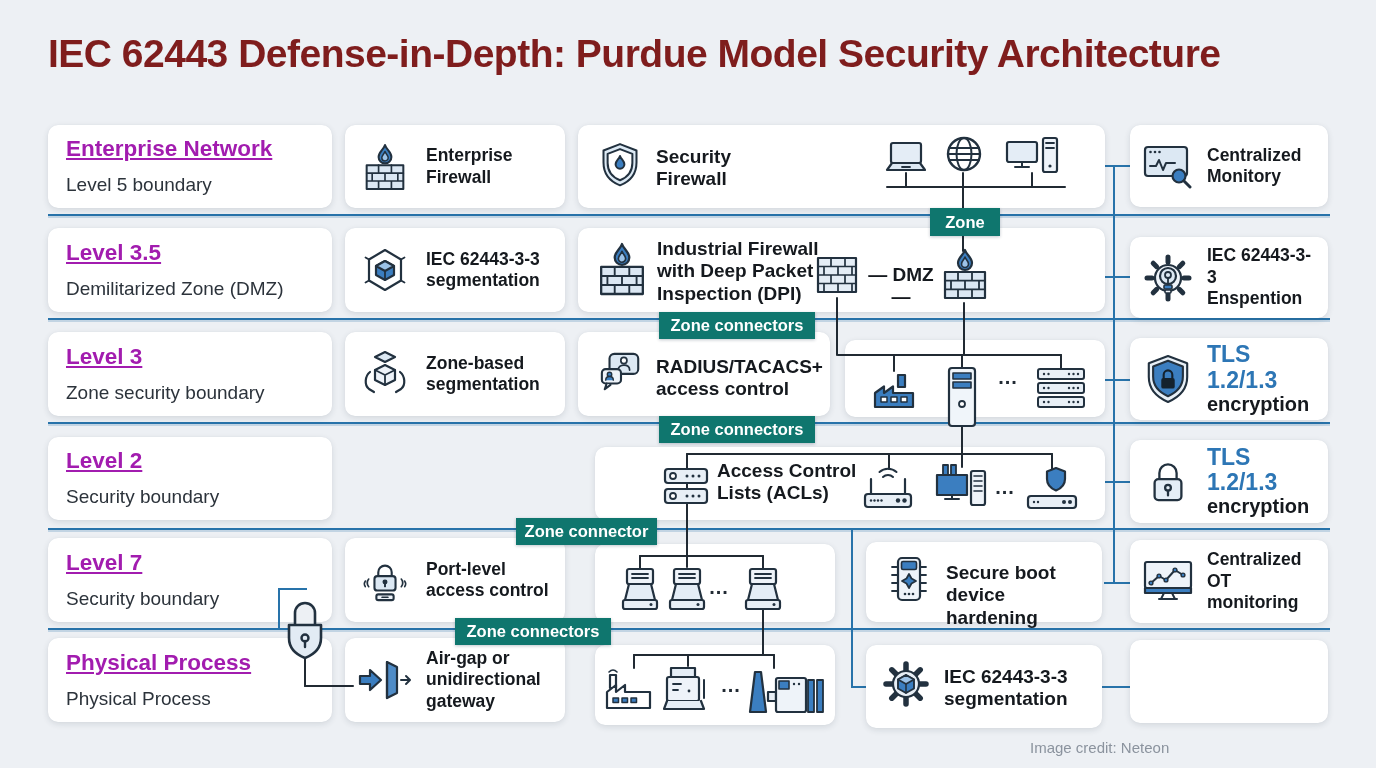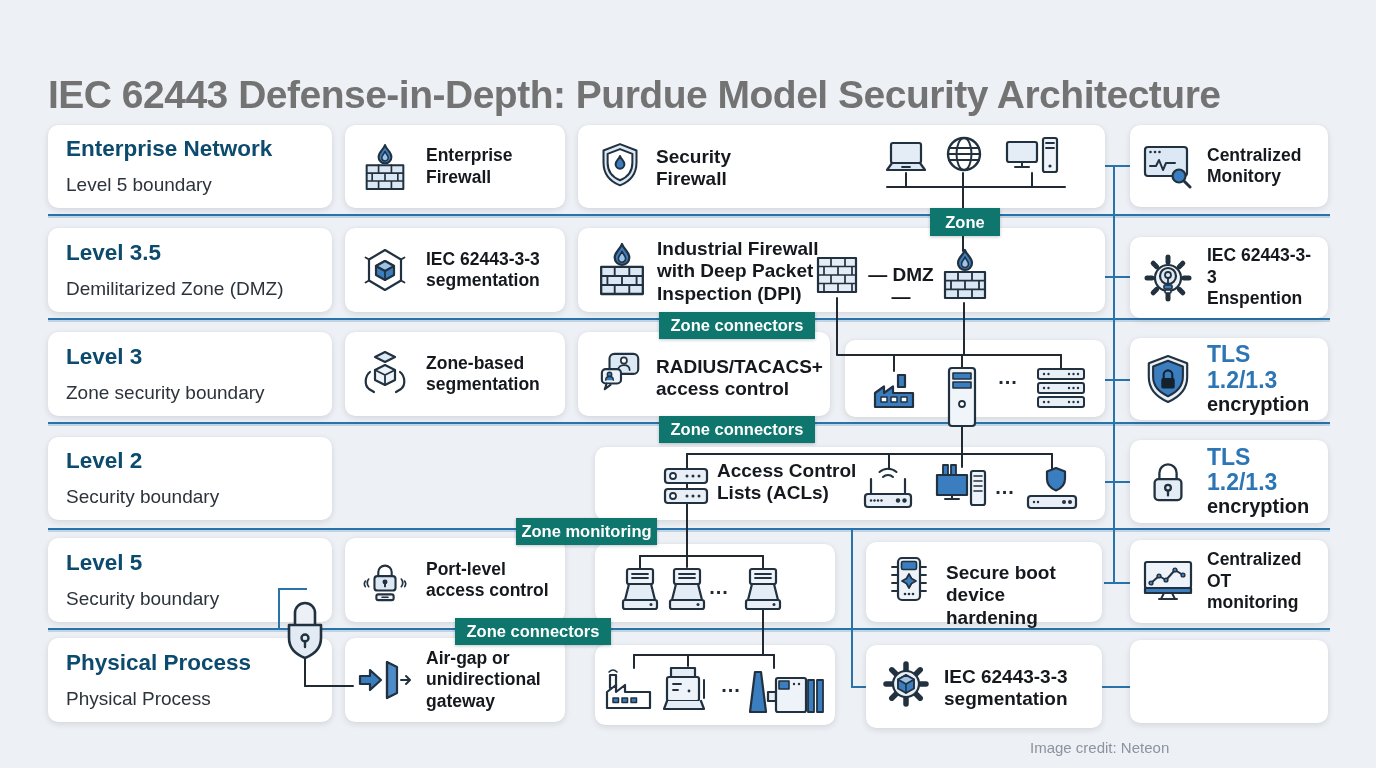--- a/index.html
+++ b/index.html
@@ -9,34 +9,34 @@
        box-shadow:0 2px 6px rgba(25,39,61,.12),0 0 1px rgba(25,39,61,.08);z-index:2;}
   .boundary{position:absolute;height:2px;background:#2873aa;z-index:1;
             box-shadow:0 2px 0 rgba(40,115,170,.22);}
   .dline{position:absolute;background:#212a33;z-index:3;border-radius:1px;}
   .bline{position:absolute;background:#2873aa;z-index:1;}
   .bline3{position:absolute;background:#2873aa;z-index:3;}
   .badge{position:absolute;background:#0f766e;color:#fff;font-weight:bold;font-size:16.5px;
          display:flex;align-items:center;justify-content:center;z-index:5;
          box-shadow:0 1px 3px rgba(10,30,60,.25);}
   .lvl{display:flex;flex-direction:column;justify-content:center;padding:0 18px;box-sizing:border-box;}
-  .lvl .t{font-size:22.5px;font-weight:bold;line-height:1.15;color:#0c4a6e;}
+  .lvl .t{font-size:22.5px;font-weight:bold;line-height:1.15;color:#a21caf;text-decoration:underline;}
   .lvl .s{font-size:19px;font-weight:normal;line-height:1.2;color:#2c333b;margin-top:12px;}
   .card{display:flex;align-items:center;gap:13px;padding:0 12px;box-sizing:border-box;}
   .icw{flex:0 0 56px;display:flex;align-items:center;justify-content:center;}
   .lab{font-weight:bold;font-size:17.5px;line-height:1.22;color:#15191e;}
   .lab19{font-weight:bold;font-size:19px;line-height:1.18;color:#15191e;}
   .tlsa{font-weight:bold;font-size:23px;line-height:1.1;color:#2d76b5;display:block;}
   .tlsb{font-weight:bold;font-size:20px;line-height:1.15;color:#15191e;display:block;}
   .ell{position:absolute;font-weight:bold;font-size:20px;letter-spacing:1px;color:#212a33;
        z-index:4;text-align:center;}
   .mlab{position:absolute;z-index:4;}
   .mic{position:absolute;z-index:4;}
   #title{position:absolute;left:48px;top:32px;font-size:39px;font-weight:bold;
-         letter-spacing:-0.5px;color:#737373;z-index:4;margin-top:41px;}
+         letter-spacing:-0.5px;color:#7f1d1d;z-index:4;}
   #credit{position:absolute;left:1030px;top:739px;width:300px;text-align:left;
           font-size:15px;color:#8b939e;z-index:4;}
   svg{display:block;}
 </style>
 </head>
 <body>
 
 <div id="canvas">
 
   <div id="title">IEC 62443 Defense-in-Depth: Purdue Model Security Architecture</div>
@@ -66,21 +66,21 @@
   </div>
   <div class="box lvl" style="left:48px;top:332px;width:284px;height:84px">
     <div class="t">Level 3</div>
     <div class="s">Zone security boundary</div>
   </div>
   <div class="box lvl" style="left:48px;top:437px;width:284px;height:83px">
     <div class="t">Level 2</div>
     <div class="s">Security boundary</div>
   </div>
   <div class="box lvl" style="left:48px;top:538px;width:284px;height:84px">
-    <div class="t">Level 5</div>
+    <div class="t">Level 7</div>
     <div class="s">Security boundary</div>
   </div>
   <div class="box lvl" style="left:48px;top:638px;width:284px;height:84px">
     <div class="t">Physical Process</div>
     <div class="s">Physical Process</div>
   </div>
 
   <div class="box card" style="left:345px;top:125px;width:220px;height:83px">
     <span class="icw">
       <svg width="44" height="50" viewBox="0 0 48 52" fill="none" stroke="#22313f" stroke-width="2.2" stroke-linejoin="round" stroke-linecap="round">
@@ -532,18 +532,18 @@
       <path d="M26 17l8 4.5v9L26 35l-8-4.5v-9z" fill="#3b7ec0" stroke-width="1.9"></path>
       <path d="M26 17l8 4.5-8 4.5-8-4.5z" fill="#9cc3e8" stroke-width="1.9"></path>
       <path d="M26 26v9" stroke-width="1.6"></path>
     </svg>
   </div>
   <div class="mlab lab19" style="left:944px;top:666px;width:150px">IEC 62443-3-3 segmentation</div>
 
   <div class="badge" style="left:930px;top:208px;width:70px;height:28px">Zone</div>
   <div class="badge" style="left:659px;top:312px;width:156px;height:27px">Zone connectors</div>
   <div class="badge" style="left:659px;top:416px;width:156px;height:27px">Zone connectors</div>
-  <div class="badge" style="left:516px;top:518px;width:141px;height:27px">Zone monitoring</div>
+  <div class="badge" style="left:516px;top:518px;width:141px;height:27px">Zone connector</div>
   <div class="badge" style="left:455px;top:618px;width:156px;height:27px">Zone connectors</div>
 
   <div id="credit">Image credit: Neteon</div>
 
 </div>
 
 </body></html>

